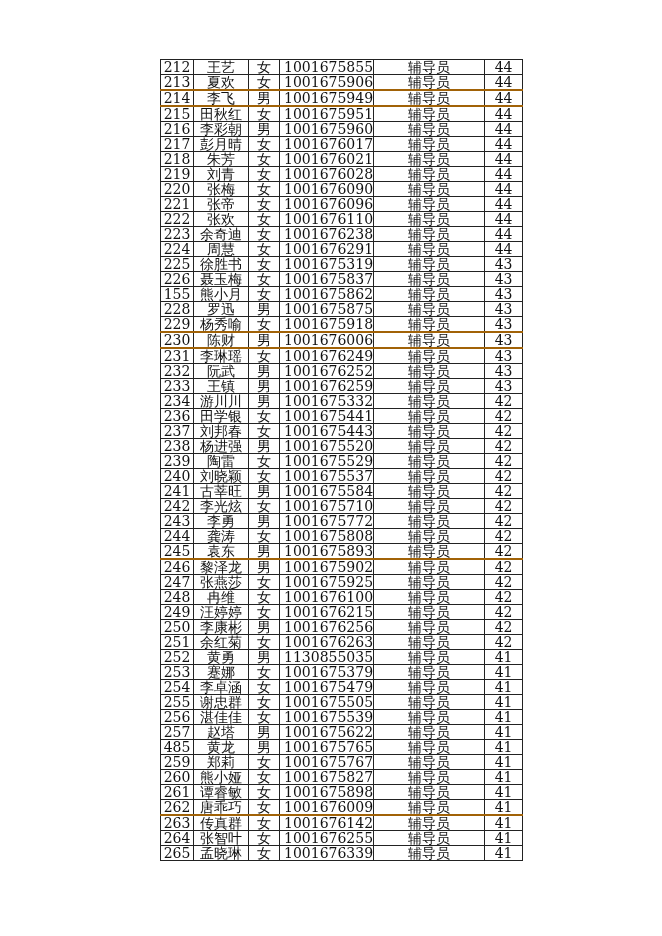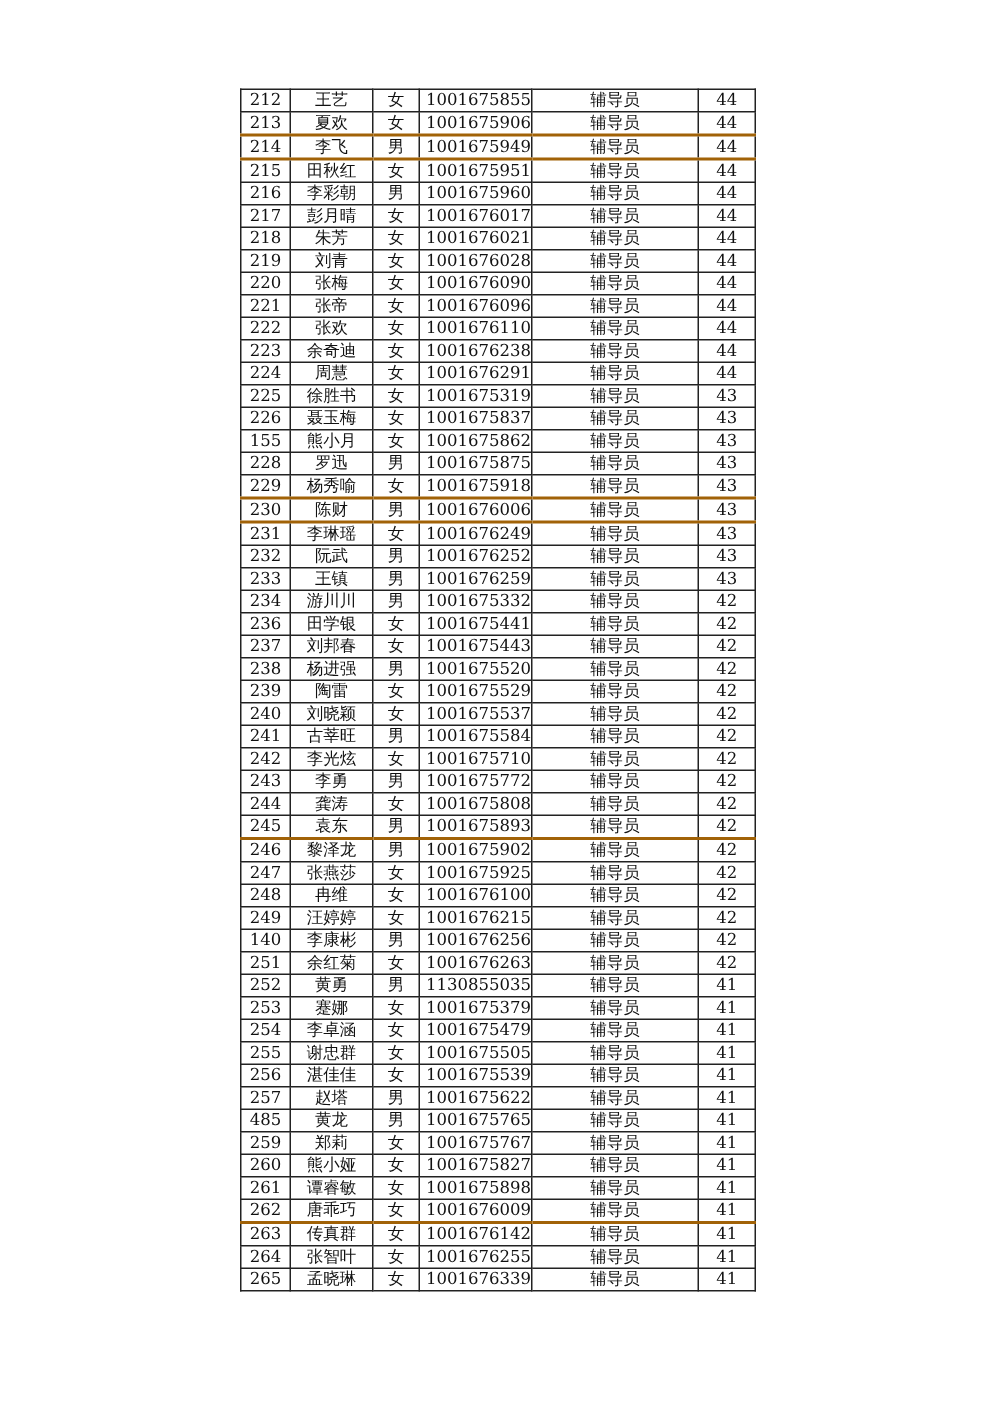--- a/index.html
+++ b/index.html
@@ -1,21 +1,21 @@
 <!DOCTYPE html>
 <html><head>
   <meta charset="utf-8">
   <style>
     html, body { margin: 0; padding: 0; background: #ffffff; }
     body { width: 662px; height: 936px; position: relative; overflow: hidden; }
     .sheet {
       position: absolute; left: 160px; top: 59px;
       border-collapse: collapse;
       font-family: "DejaVu Serif", "Liberation Serif", serif;
-      font-size: 11px; color: #111;
+      font-size: 14px; color: #111;
     }
     .sheet td {
       border: 1px solid #222;
       height: 14px; padding: 0; line-height: 14px;
       text-align: center; white-space: nowrap; overflow: hidden;
     }
     .sheet col.c1 { width: 33px; }
     .sheet col.c2 { width: 55px; }
     .sheet col.c3 { width: 31px; }
     .sheet col.c4 { width: 72px; }
@@ -327,21 +327,21 @@
       </tr>
       <tr>
         <td>249</td>
         <td>汪婷婷</td>
         <td>女</td>
         <td class="id">1001676215</td>
         <td>辅导员</td>
         <td>42</td>
       </tr>
       <tr>
-        <td>140</td>
+        <td>250</td>
         <td>李康彬</td>
         <td>男</td>
         <td class="id">1001676256</td>
         <td>辅导员</td>
         <td>42</td>
       </tr>
       <tr>
         <td>251</td>
         <td>余红菊</td>
         <td>女</td>

